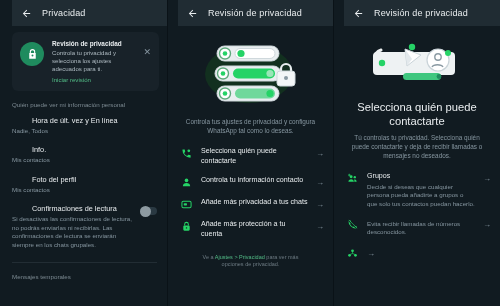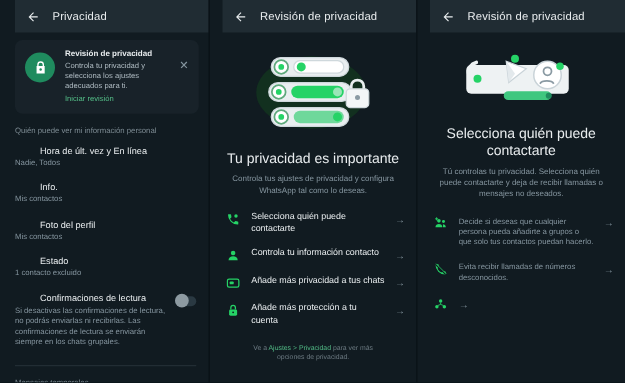--- a/index.html
+++ b/index.html
@@ -125,24 +125,20 @@
         <div class="srow-title">Hora de últ. vez y En línea</div>
         <div class="srow-sub">Nadie, Todos</div>
       </div>
       <div class="srow">
         <div class="srow-title">Info.</div>
         <div class="srow-sub">Mis contactos</div>
       </div>
       <div class="srow">
         <div class="srow-title">Foto del perfil</div>
         <div class="srow-sub">Mis contactos</div>
-      </div>
-      <div class="srow">
-        <div class="srow-title">Estado</div>
-        <div class="srow-sub">1 contacto excluido</div>
       </div>
 
       <div class="srow tall srow-flex">
         <span class="srow-main">
           <span class="srow-title" style="display:block">Confirmaciones de lectura</span>
           <span class="srow-sub" style="display:block">Si desactivas las confirmaciones de lectura, no podrás enviarlas ni recibirlas. Las confirmaciones de lectura se enviarán siempre en los chats grupales.</span>
         </span>
         <span class="toggle">
           <span class="knob"></span>
         </span>
@@ -189,21 +185,20 @@
           <circle cx="79" cy="57.5" r="3.6" fill="#25d366"></circle>
         </g>
         <g>
           <path d="M90 36v-3a5 5 0 0 1 10 0v3" fill="none" stroke="#e9eef0" stroke-width="2.2"></path>
           <rect x="86" y="35" width="18" height="15" rx="3" fill="#f3f6f7" stroke="#cfd8dc" stroke-width="1"></rect>
           <circle cx="95" cy="42" r="2" fill="#8a9aa3"></circle>
         </g>
       </svg>
     </div>
 
-    <div class="hero-title">Tu privacidad es importante</div>
     <div class="hero-sub">Controla tus ajustes de privacidad y configura WhatsApp tal como lo deseas.</div>
 
     <div class="mlist">
       <div class="mrow">
         <span class="mrow-ico">
           <svg width="11" height="11" viewBox="0 0 24 24">
               <path d="M6.6 10.8a15 15 0 0 0 6.6 6.6l2.2-2.2a1 1 0 0 1 1-.24 11.4 11.4 0 0 0 3.6.58 1 1 0 0 1 1 1V20a1 1 0 0 1-1 1A17 17 0 0 1 3 4a1 1 0 0 1 1-1h3.5a1 1 0 0 1 1 1 11.4 11.4 0 0 0 .58 3.6 1 1 0 0 1-.25 1z" fill="#25d366"></path>
               <circle cx="17" cy="6" r="3" fill="#25d366"></circle>
             </svg>
         </span>
@@ -294,20 +289,21 @@
         <span class="mrow-ico">
           <svg width="11" height="11" viewBox="0 0 24 24">
               <circle cx="9" cy="8" r="3.2" fill="#25d366"></circle>
               <circle cx="17" cy="9" r="2.6" fill="#25d366"></circle>
               <path d="M3 19c0-3.4 2.7-5.4 6-5.4s6 2 6 5.4z" fill="#25d366"></path>
               <path d="M16 13.8c2.6.2 5 1.9 5 5.2h-5z" fill="#25d366"></path>
               <path d="M3 4.5h4M5 2.5v4" stroke="#25d366" stroke-width="1.6" stroke-linecap="round"></path>
             </svg>
         </span>
         <span class="mrow-main">
+          <span class="mrow-title" style="display:block">Grupos</span>
           <span class="mrow-desc" style="display:block">Decide si deseas que cualquier persona pueda añadirte a grupos o que solo tus contactos puedan hacerlo.</span>
         </span>
         <span class="chev">→</span>
       </div>
 
       <div class="mrow bold">
         <span class="mrow-ico">
           <svg width="11" height="11" viewBox="0 0 24 24">
               <path d="M6.6 10.8a15 15 0 0 0 6.6 6.6l2.2-2.2a1 1 0 0 1 1-.24 11.4 11.4 0 0 0 3.6.58 1 1 0 0 1 1 1V20a1 1 0 0 1-1 1A17 17 0 0 1 3 4a1 1 0 0 1 1-1h3.5a1 1 0 0 1 1 1 11.4 11.4 0 0 0 .58 3.6 1 1 0 0 1-.25 1z" fill="#25d366"></path>
               <path d="M3 3 L21 21" stroke="#111b21" stroke-width="2.6"></path>

